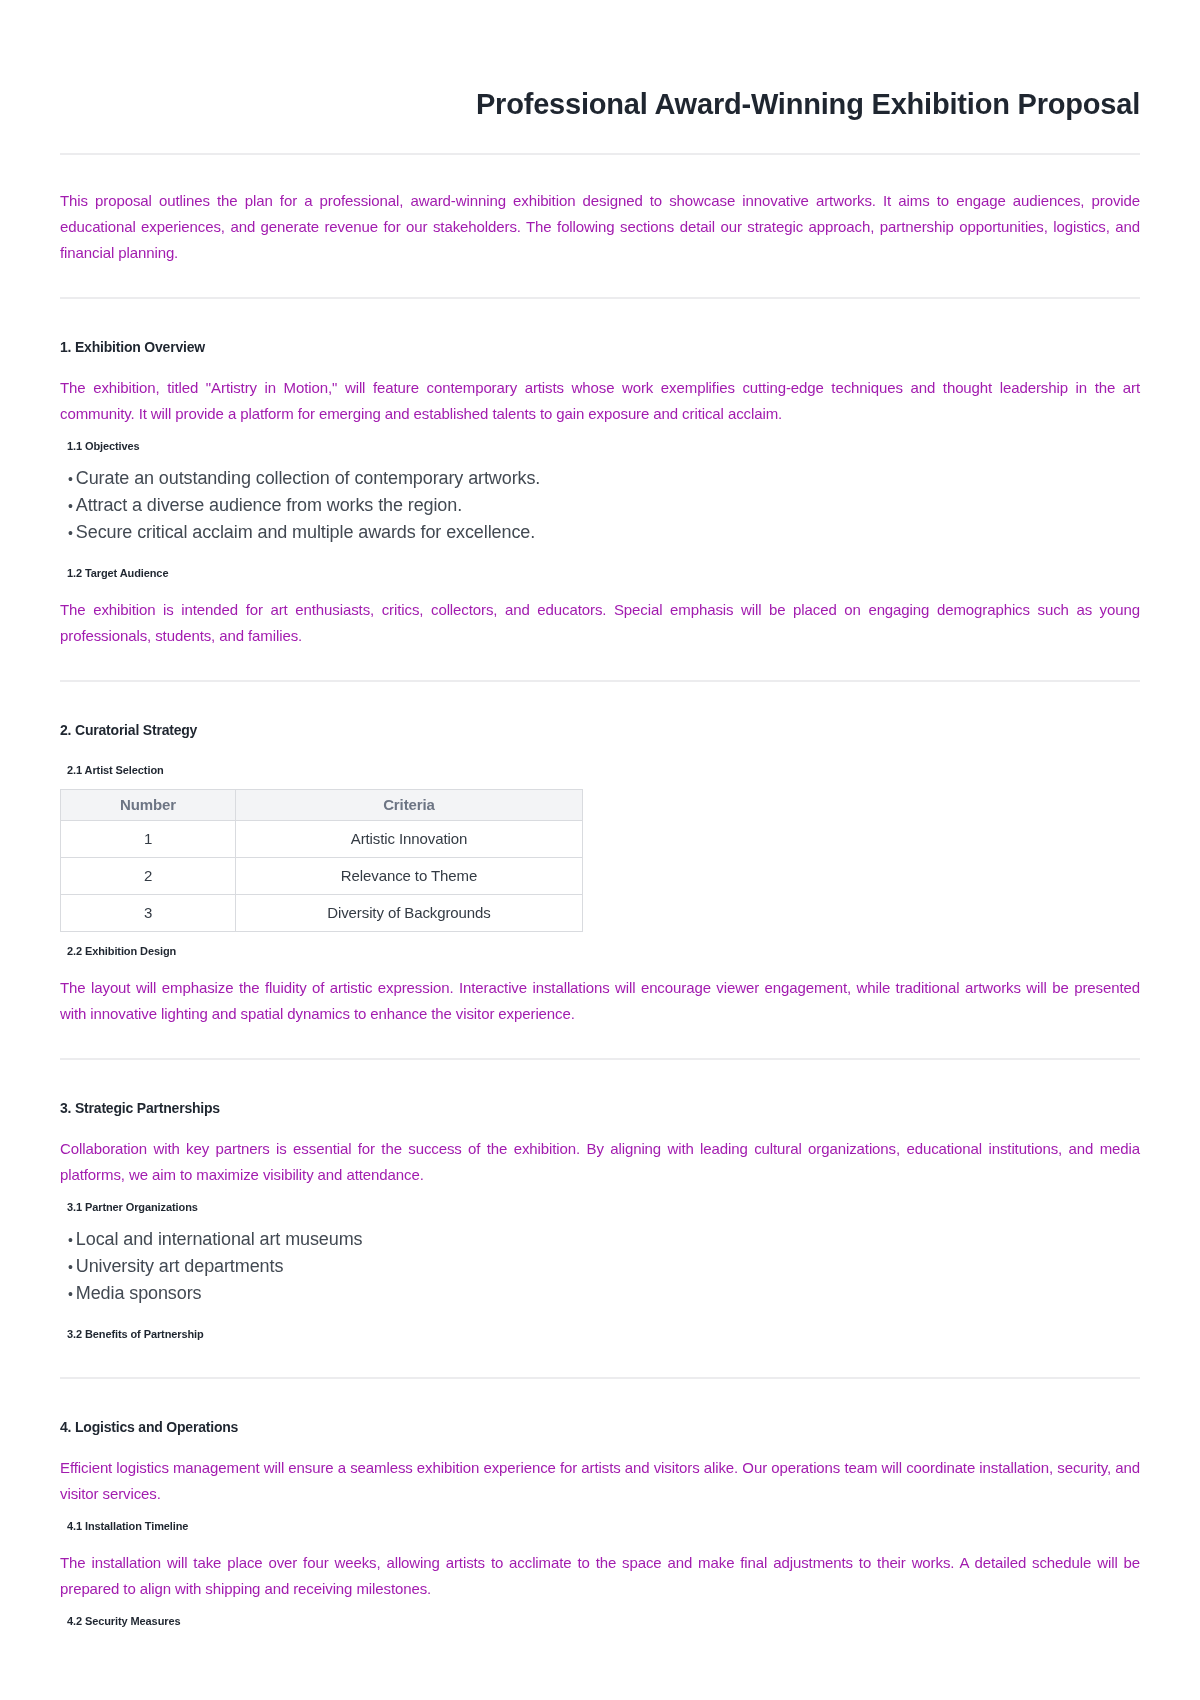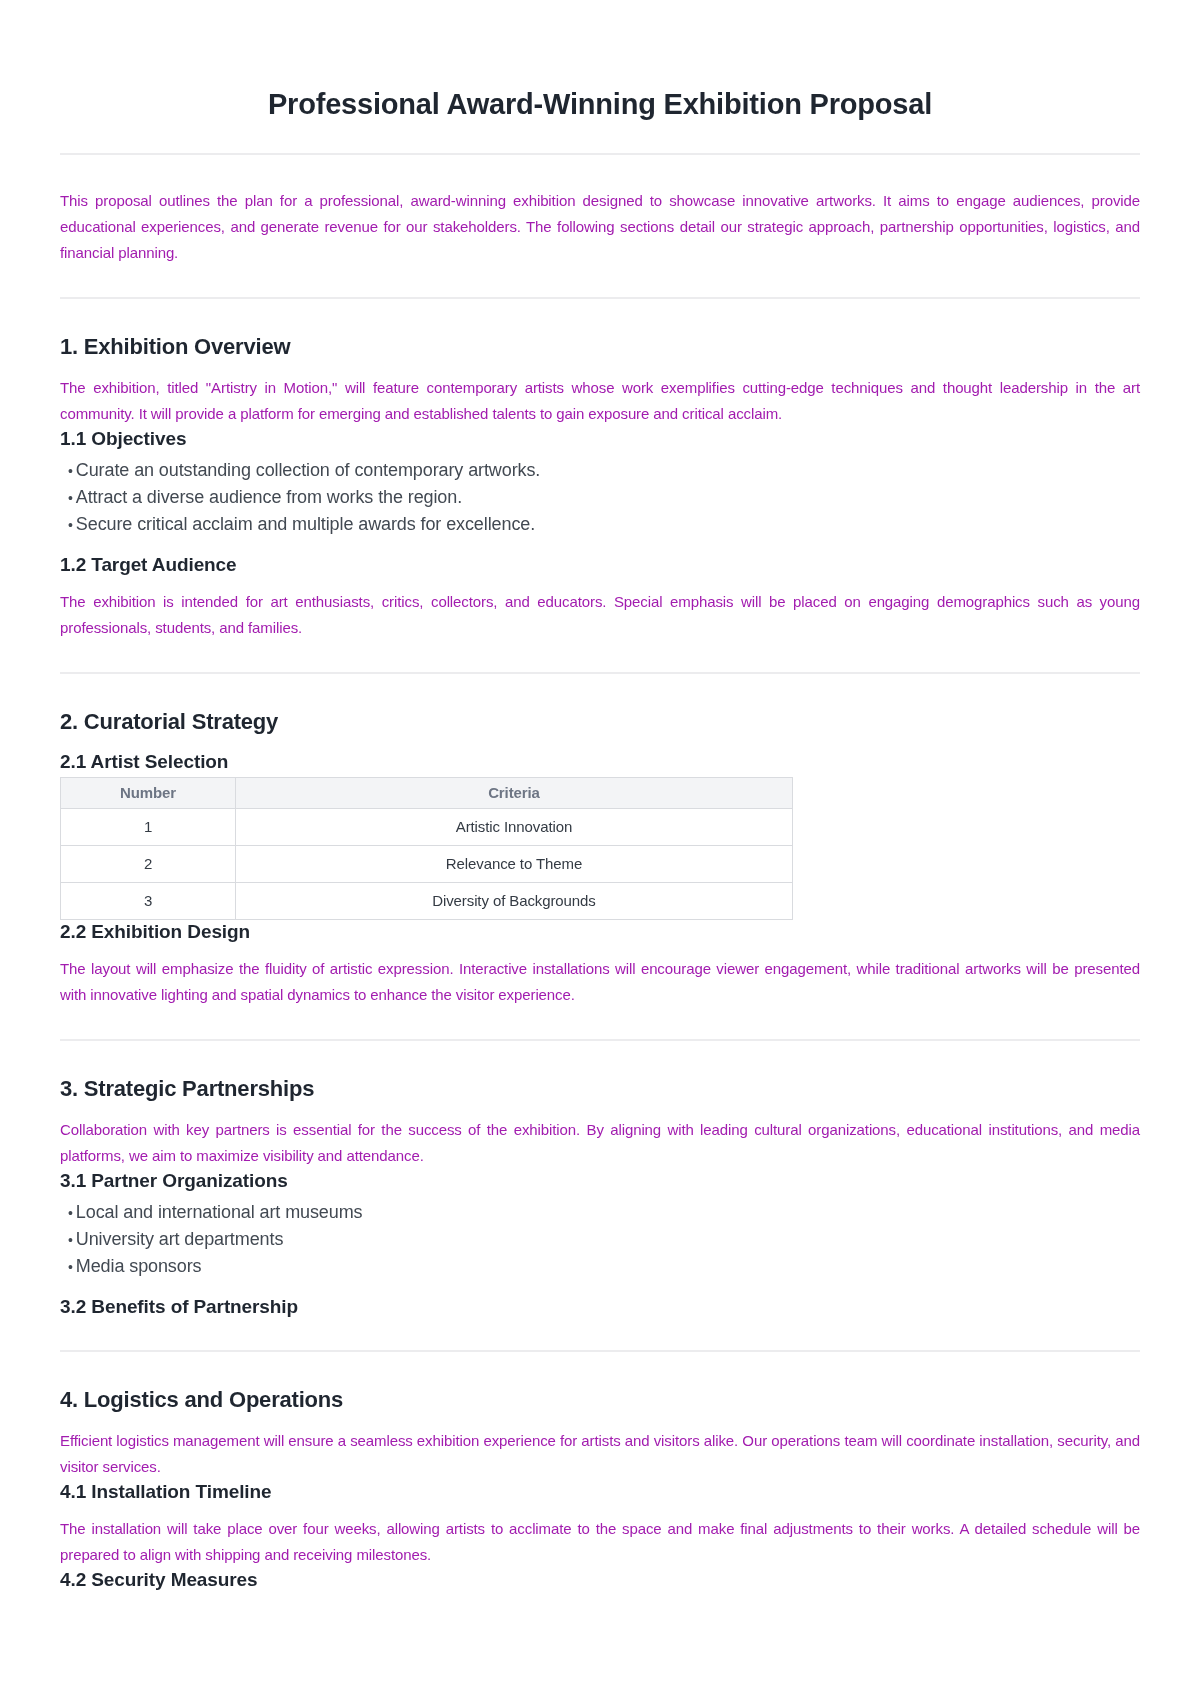--- a/index.html
+++ b/index.html
@@ -16,49 +16,49 @@
   }
   .page {
     padding: 0 60px;
   }
   h1.doc-title {
     margin: 86px 0 12px 0;
     font-size: 29px;
     line-height: 36px;
     font-weight: 700;
     color: #1f2630;
-    text-align: center;
+    text-align: right;
     letter-spacing: -0.2px;
   }
   .divider {
     height: 2px;
     background: #ececee;
     margin: 31px 0 33px 0;
   }
   p.body {
     margin: 12px 0 0 0;
     font-size: 15px;
     line-height: 26px;
     color: #a21caf;
     letter-spacing: -0.1px;
   }
   p.just {
     text-align: justify;
   }
   h2.section-heading {
     margin: 0 0 13px 0;
-    font-size: 22px;
+    font-size: 14px;
     line-height: 30px;
     font-weight: 700;
     color: #1f2630;
     letter-spacing: -0.2px;
   }
   h3.sub-heading {
-    margin: 0;
-    font-size: 19px;
+    margin: 7px;
+    font-size: 11px;
     line-height: 24px;
     font-weight: 700;
     color: #1f2630;
     letter-spacing: -0.1px;
   }
   h3.sub2 {
     margin-top: 15px;
   }
   ul.doc-list {
     list-style: none;
@@ -73,21 +73,21 @@
   }
   ul.doc-list li::before {
     content: "\2022";
     font-size: 14px;
     margin-right: 3px;
     color: #424952;
   }
   table.criteria-table {
     border-collapse: collapse;
     margin-top: 3px;
-    width: 733px;
+    width: 523px;
     table-layout: fixed;
   }
   table.criteria-table col.col-number { width: 175px; }
   table.criteria-table th, table.criteria-table td {
     border: 1px solid #d9dbdf;
     text-align: center;
     font-size: 15px;
     letter-spacing: -0.1px;
   }
   table.criteria-table th {

